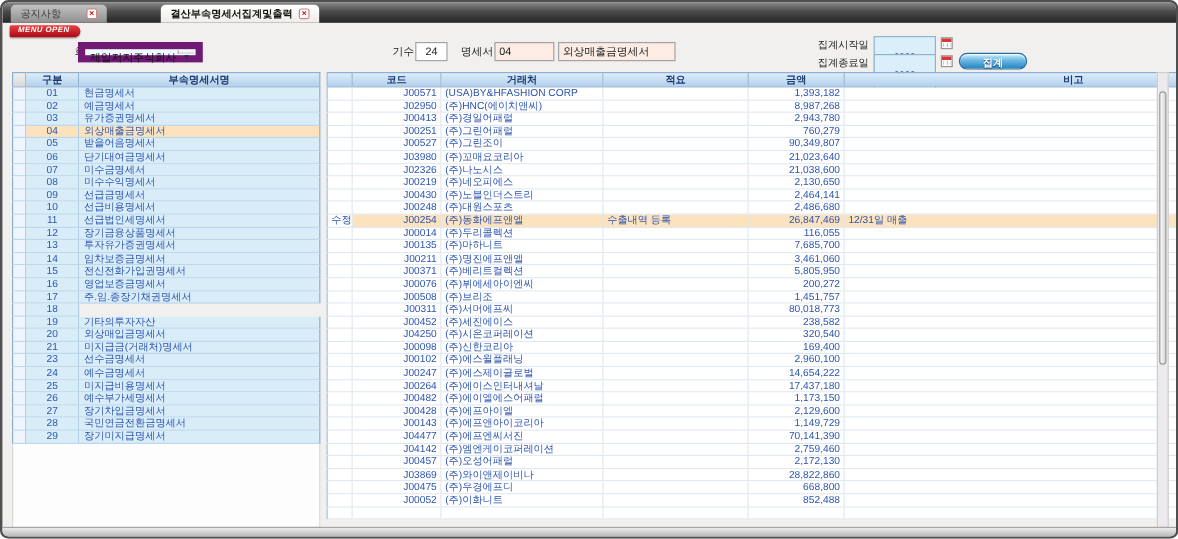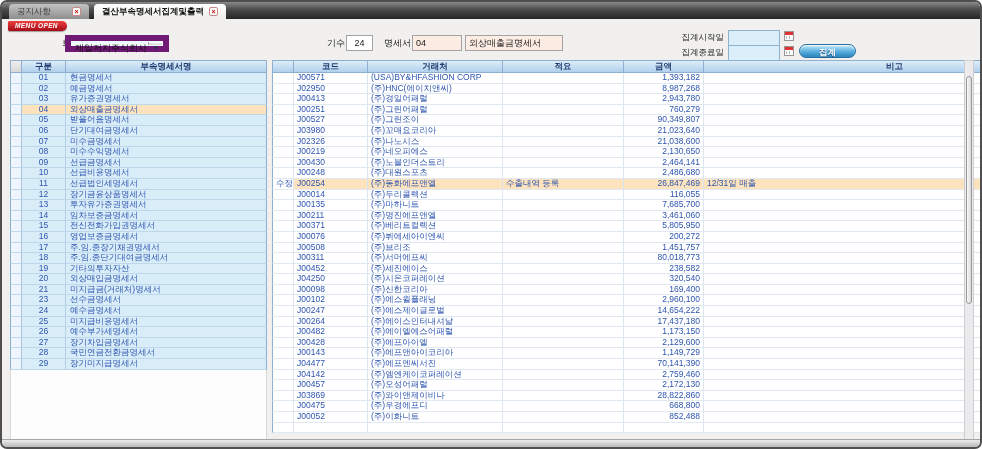--- a/index.html
+++ b/index.html
@@ -3,21 +3,21 @@
 <meta charset="utf-8">
 <style>
   html,body{margin:0;padding:0;background:#fff;}
   *{box-sizing:border-box;}
   .stage{position:relative;width:982px;height:449px;font-family:"Liberation Sans","DejaVu Sans",sans-serif;}
   .frame{position:absolute;inset:0;border:2px solid #4f4f4f;border-radius:7px;background:#f1f0ee;overflow:hidden;}
   
   .tabbar{position:absolute;top:0;left:0;right:0;height:17px;background:linear-gradient(180deg,#8a8a8a,#4a4a4a 45%,#262626);display:flex;align-items:flex-end;padding-left:7px;gap:5px;}
   .tab{height:15px;display:inline-flex;align-items:center;gap:5px;padding:0 8px;border-radius:4px 4px 0 0;font-size:8.5px;white-space:nowrap;cursor:default;}
   .tab.inactive{background:linear-gradient(#c3c3c3,#8f8f8f);color:#3c3c3c;gap:21px;}
-  .tab.active{background:linear-gradient(#ffffff,#eeede9);color:#111;font-weight:bold;}
+  .tab.active{background:linear-gradient(#ffffff,#eeede9);color:#111;font-weight:bold;margin-left:40px;}
   .tab-x{display:inline-block;width:9px;height:9px;background:#fff;border:1px solid #cc8888;border-radius:2px;color:#c00;font-size:7px;line-height:7px;text-align:center;font-weight:bold;}
   .menu-open{position:absolute;left:6px;top:19px;height:10px;padding:0 9px 0 7px;background:linear-gradient(#ee4040,#a50a18);border-radius:2px 7px 7px 2px;color:#fff;font-size:6.5px;font-weight:bold;font-style:italic;line-height:10px;letter-spacing:.4px;box-shadow:0 1px 1px rgba(0,0,0,.35);}
   
   .flabel{position:absolute;font-size:9px;color:#222;line-height:16px;white-space:nowrap;}
   .selectbox{position:absolute;left:63px;top:33px;width:104px;height:17px;background:#f0fbfd;border:6px solid #701a75;}
   .sel-text{display:block;font-size:9px;color:#111;padding-left:4px;line-height:15px;white-space:nowrap;overflow:hidden;}
   .sel-arrow{position:absolute;right:1px;top:1px;bottom:1px;width:14px;background:linear-gradient(#fefefe,#d3d3d3);border-left:1px solid #a8a8a8;text-align:center;font-size:6px;color:#234;line-height:13px;}
   .tinput{position:absolute;border:1px solid #a3a3a3;font-size:9px;color:#222;padding:0 3px;height:16px;font-family:inherit;}
   .dlabel{position:absolute;left:660px;width:62px;text-align:right;font-size:8.5px;color:#222;line-height:12px;white-space:nowrap;}
   .dinput{position:absolute;left:726px;width:52px;height:12px;background:#dbeffa;border:1px solid #8fb3cc;font-size:8px;color:#143a8a;text-align:center;padding:16px;font-family:inherit;}
@@ -46,21 +46,21 @@
   .rheader{display:flex;height:13px;}
   .rh-sel{width:22px;}
   .rh-code{width:74px;}
   .rh-name{width:135px;}
   .rh-memo{width:121px;}
   .rh-amt{width:80px;text-align:center;}
   .rh-note{flex:1;}
   .rrow{display:flex;height:10.6px;}
   .rrow>div{font-size:8.5px;color:#2d55b0;line-height:9.8px;white-space:nowrap;overflow:hidden;border-bottom:1px solid #e0e8f1;border-right:1px solid #dde5ee;background:#fff;padding:0 3px;}
   .rc-sel{width:22px;background:#cfe2f4;border-left:1px solid #8fafd0;border-right:1px solid #a9c4de;border-bottom:1px solid #b9d0e6;font-size:8px;color:#333;text-align:center;padding:0;}
-  .rc-code{width:74px;}
+  .rc-code{width:74px;text-align:right;}
   .rc-name{width:135px;}
   .rc-memo{width:121px;}
   .rc-amt{width:80px;text-align:right;}
   .rc-note{flex:1;border-right:1px solid #8fafd0;}
   .rrow.selected .rc-code,.rrow.selected .rc-name,.rrow.selected .rc-memo,.rrow.selected .rc-amt,.rrow.selected .rc-note{background:#fce3bd;}
   
   .vscroll{position:absolute;left:962px;top:58px;width:10px;height:380px;background:#eceaec;border:1px solid #cfcfcf;}
   .vthumb{position:absolute;left:1px;width:6px;top:15px;height:228px;background:linear-gradient(90deg,#fbfbfb,#d7d7d7);border:1px solid #9a9a9a;border-radius:3px;}
   .bottom-strip{position:absolute;left:0;right:0;bottom:0;height:8px;background:linear-gradient(#ebebeb,#b9b9b9);border-top:1px solid #a5a5a5;}
 </style>
@@ -197,21 +197,20 @@
             <div class="lc-name">영업보증금명세서</div>
           </div>
           <div class="lrow">
             <div class="lc-sel"></div>
             <div class="lc-code">17</div>
             <div class="lc-name">주.임.종장기채권명세서</div>
           </div>
           <div class="lrow">
             <div class="lc-sel"></div>
             <div class="lc-code">18</div>
-            <div class="lc-name">주.임.종단기대여금명세서</div>
           </div>
           <div class="lrow">
             <div class="lc-sel"></div>
             <div class="lc-code">19</div>
             <div class="lc-name">기타의투자자산</div>
           </div>
           <div class="lrow">
             <div class="lc-sel"></div>
             <div class="lc-code">20</div>
             <div class="lc-name">외상매입금명세서</div>

